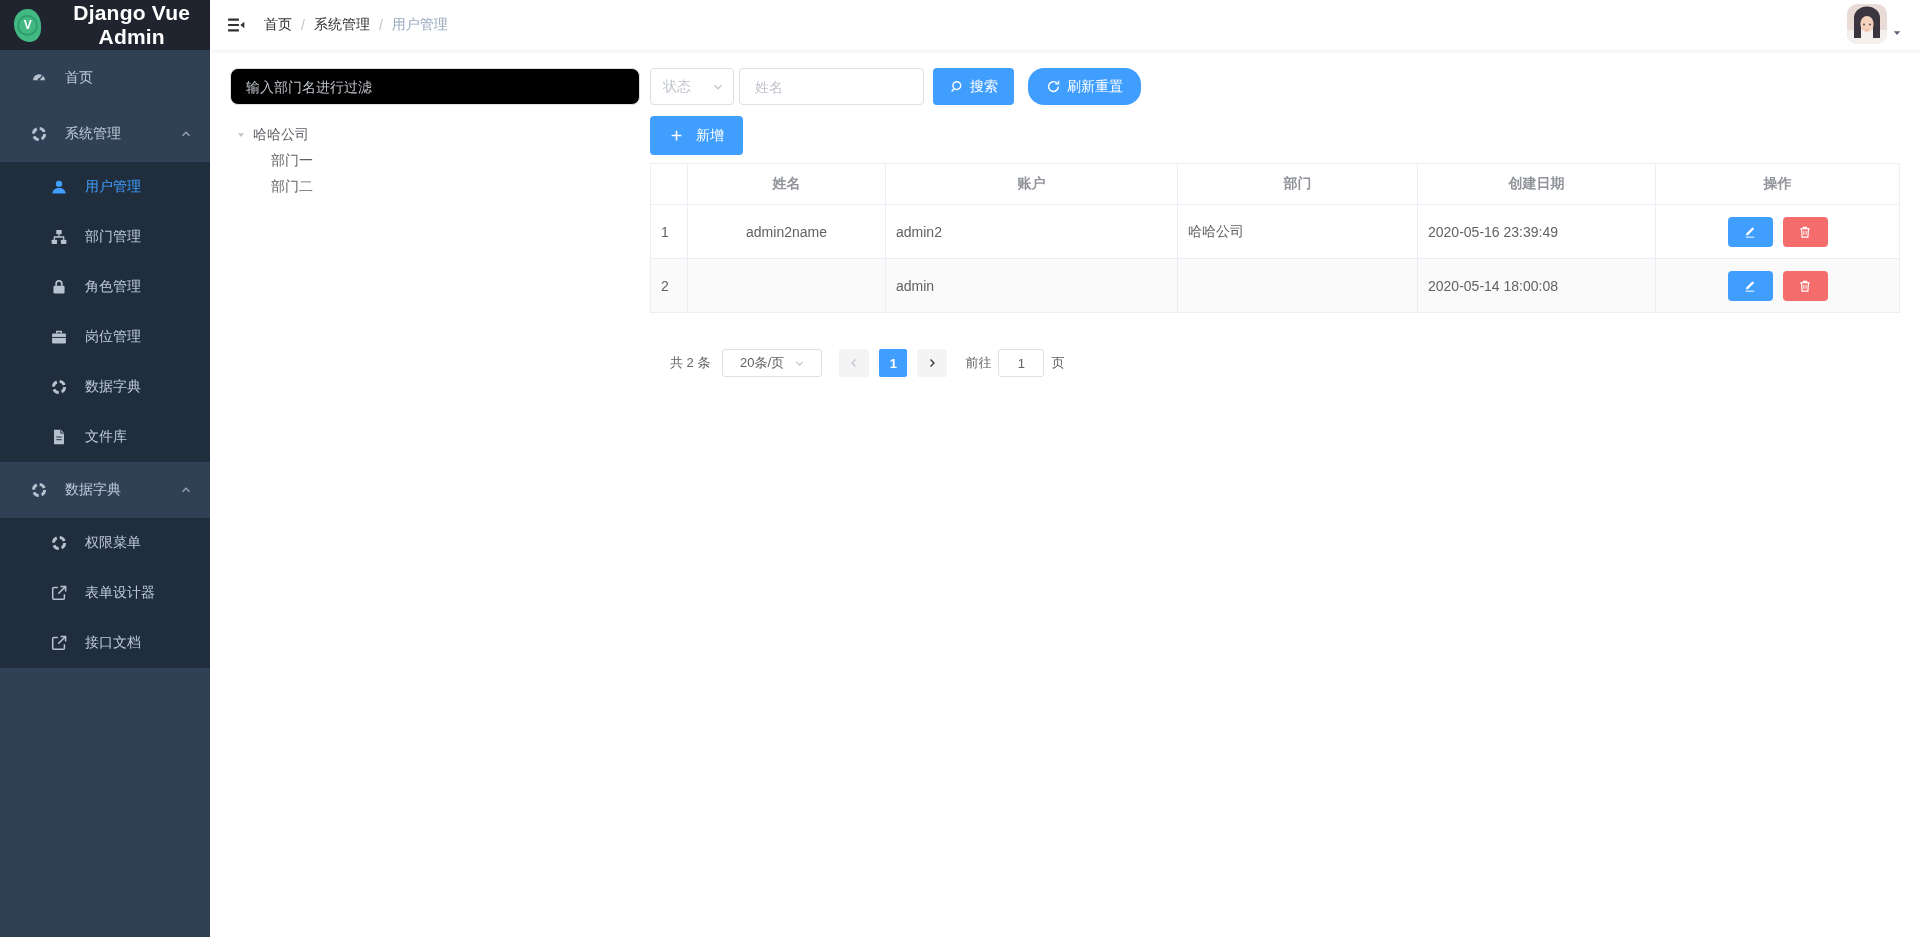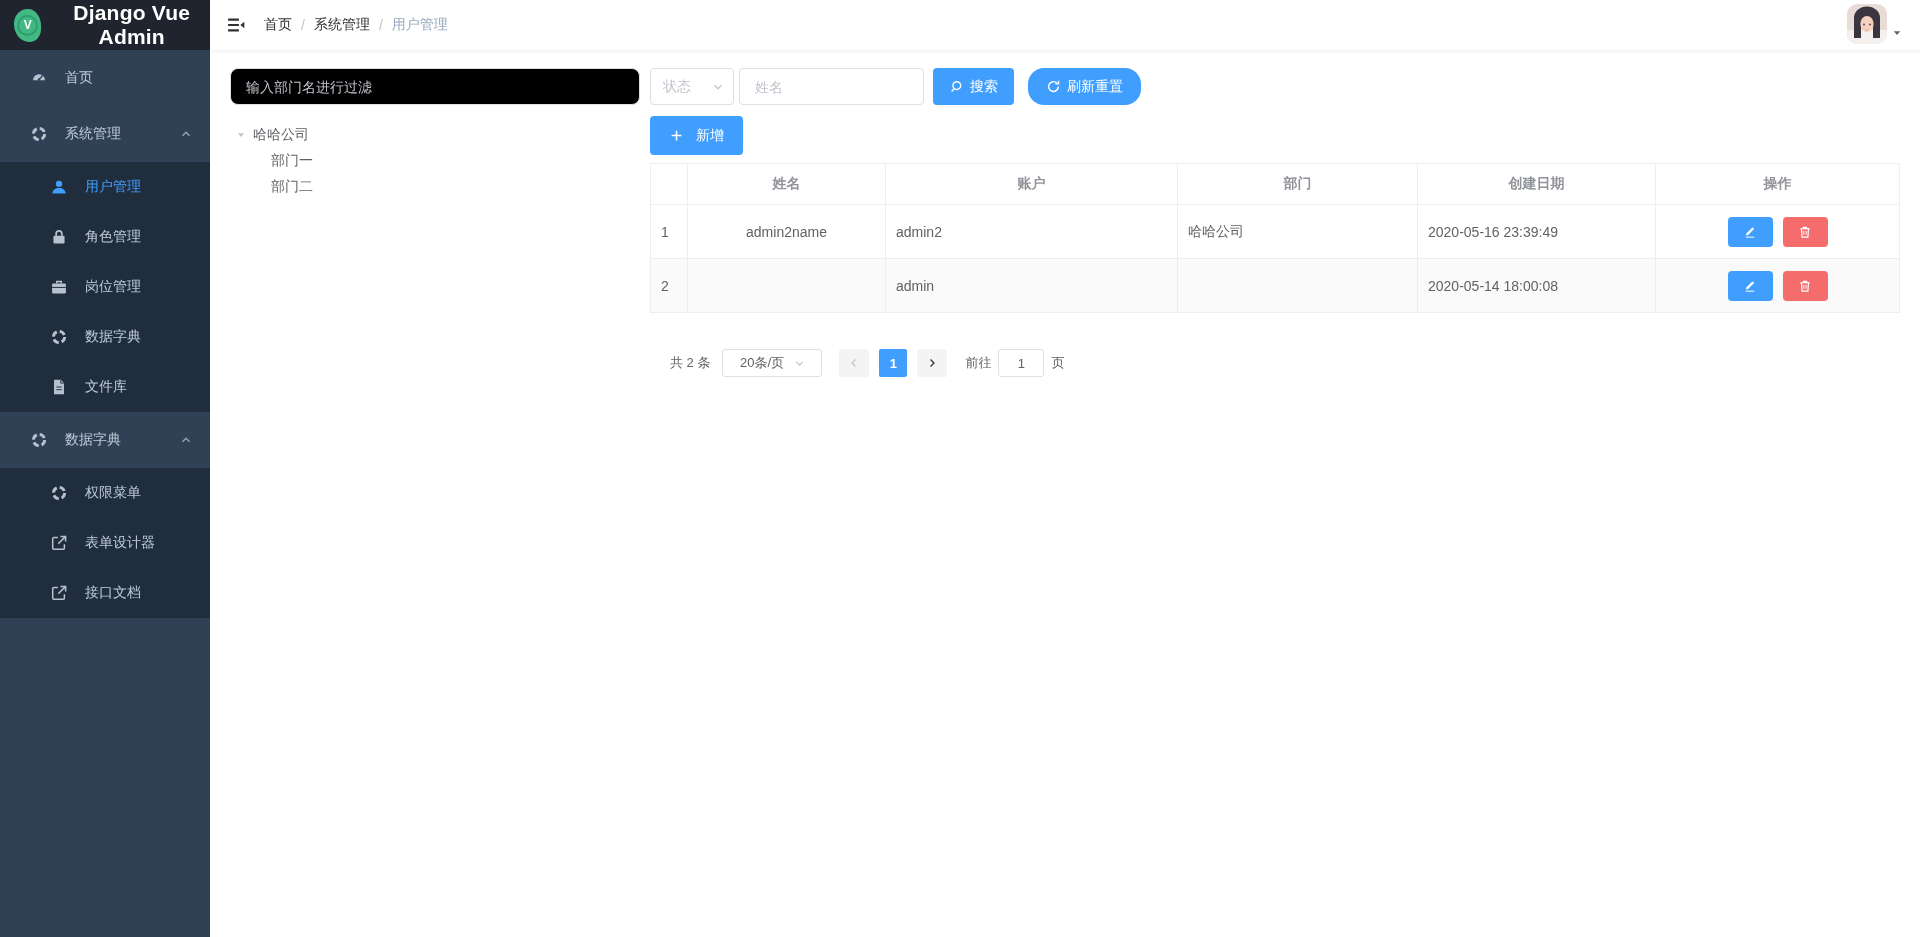--- a/index.html
+++ b/index.html
@@ -222,20 +222,28 @@
           </span>
       </div>
 
       <div class="mi sub active">
         <span class="ic">
             <svg>
               <use href="#i-user"></use>
             </svg>
           </span>
         <span>用户管理</span>
+      </div>
+      <div class="mi sub">
+        <span class="ic">
+            <svg>
+              <use href="#i-sitemap"></use>
+            </svg>
+          </span>
+        <span>部门管理</span>
       </div>
       <div class="mi sub">
         <span class="ic">
             <svg>
               <use href="#i-lock"></use>
             </svg>
           </span>
         <span>角色管理</span>
       </div>
       <div class="mi sub">

